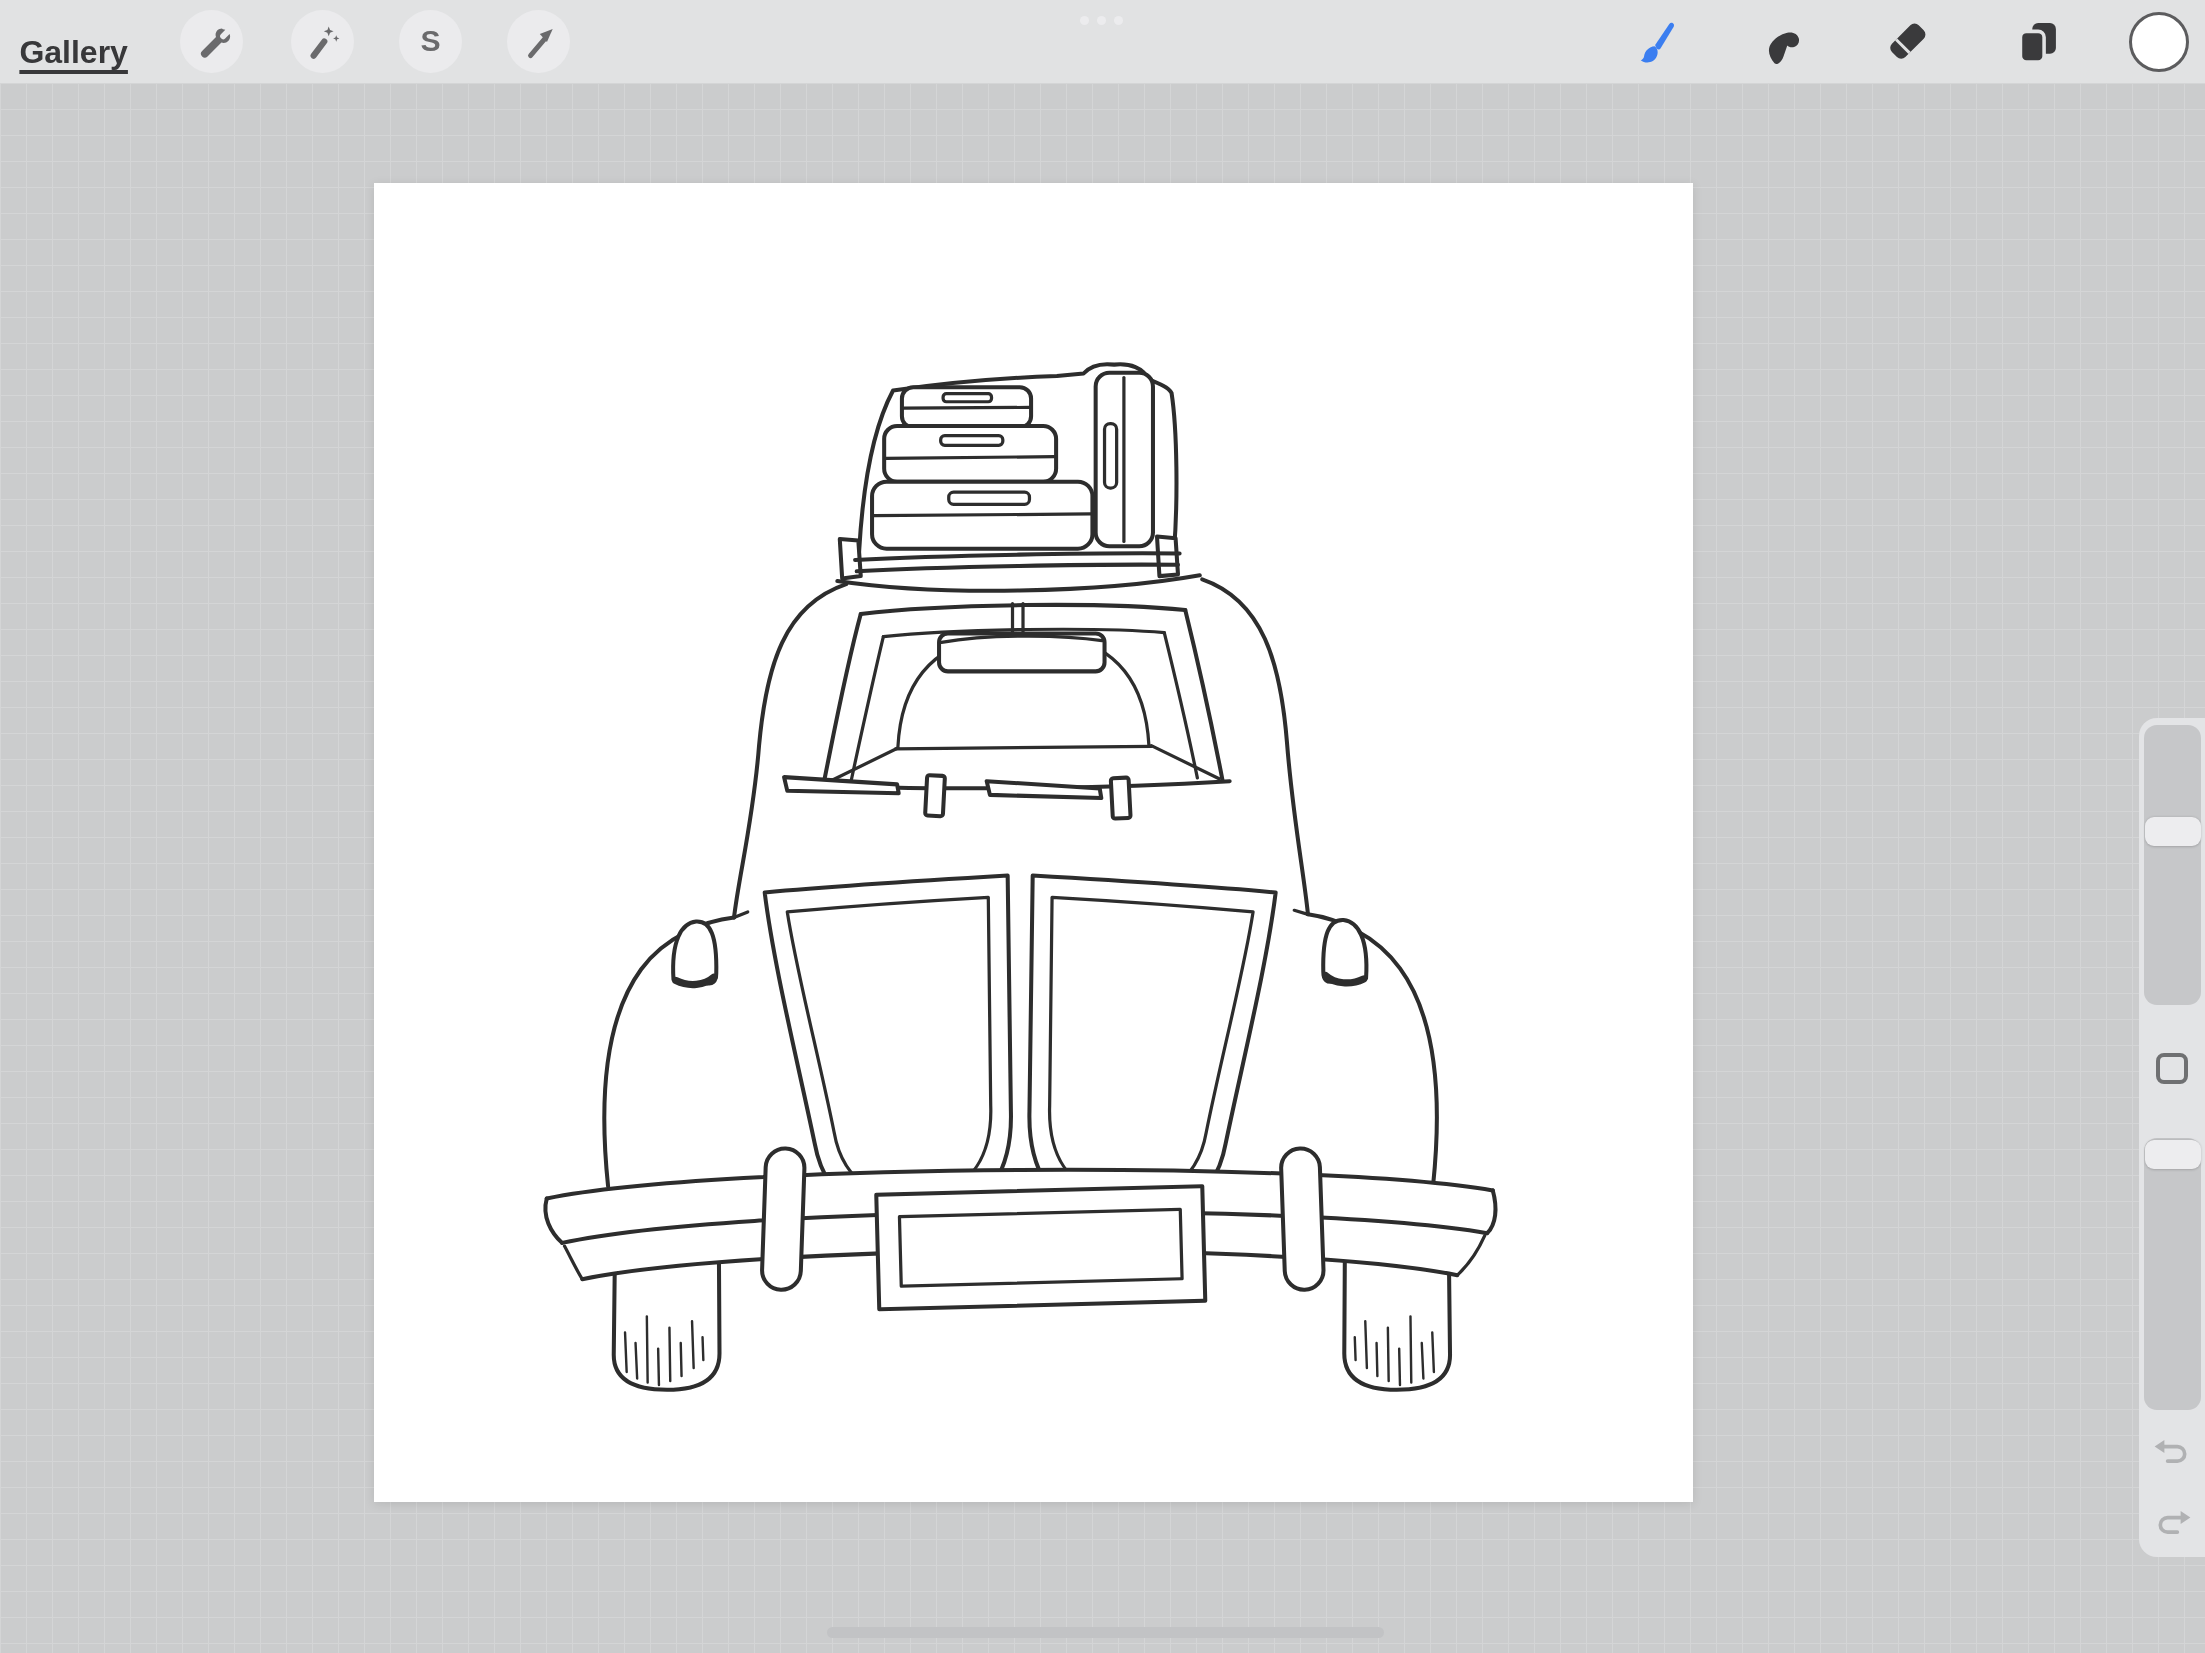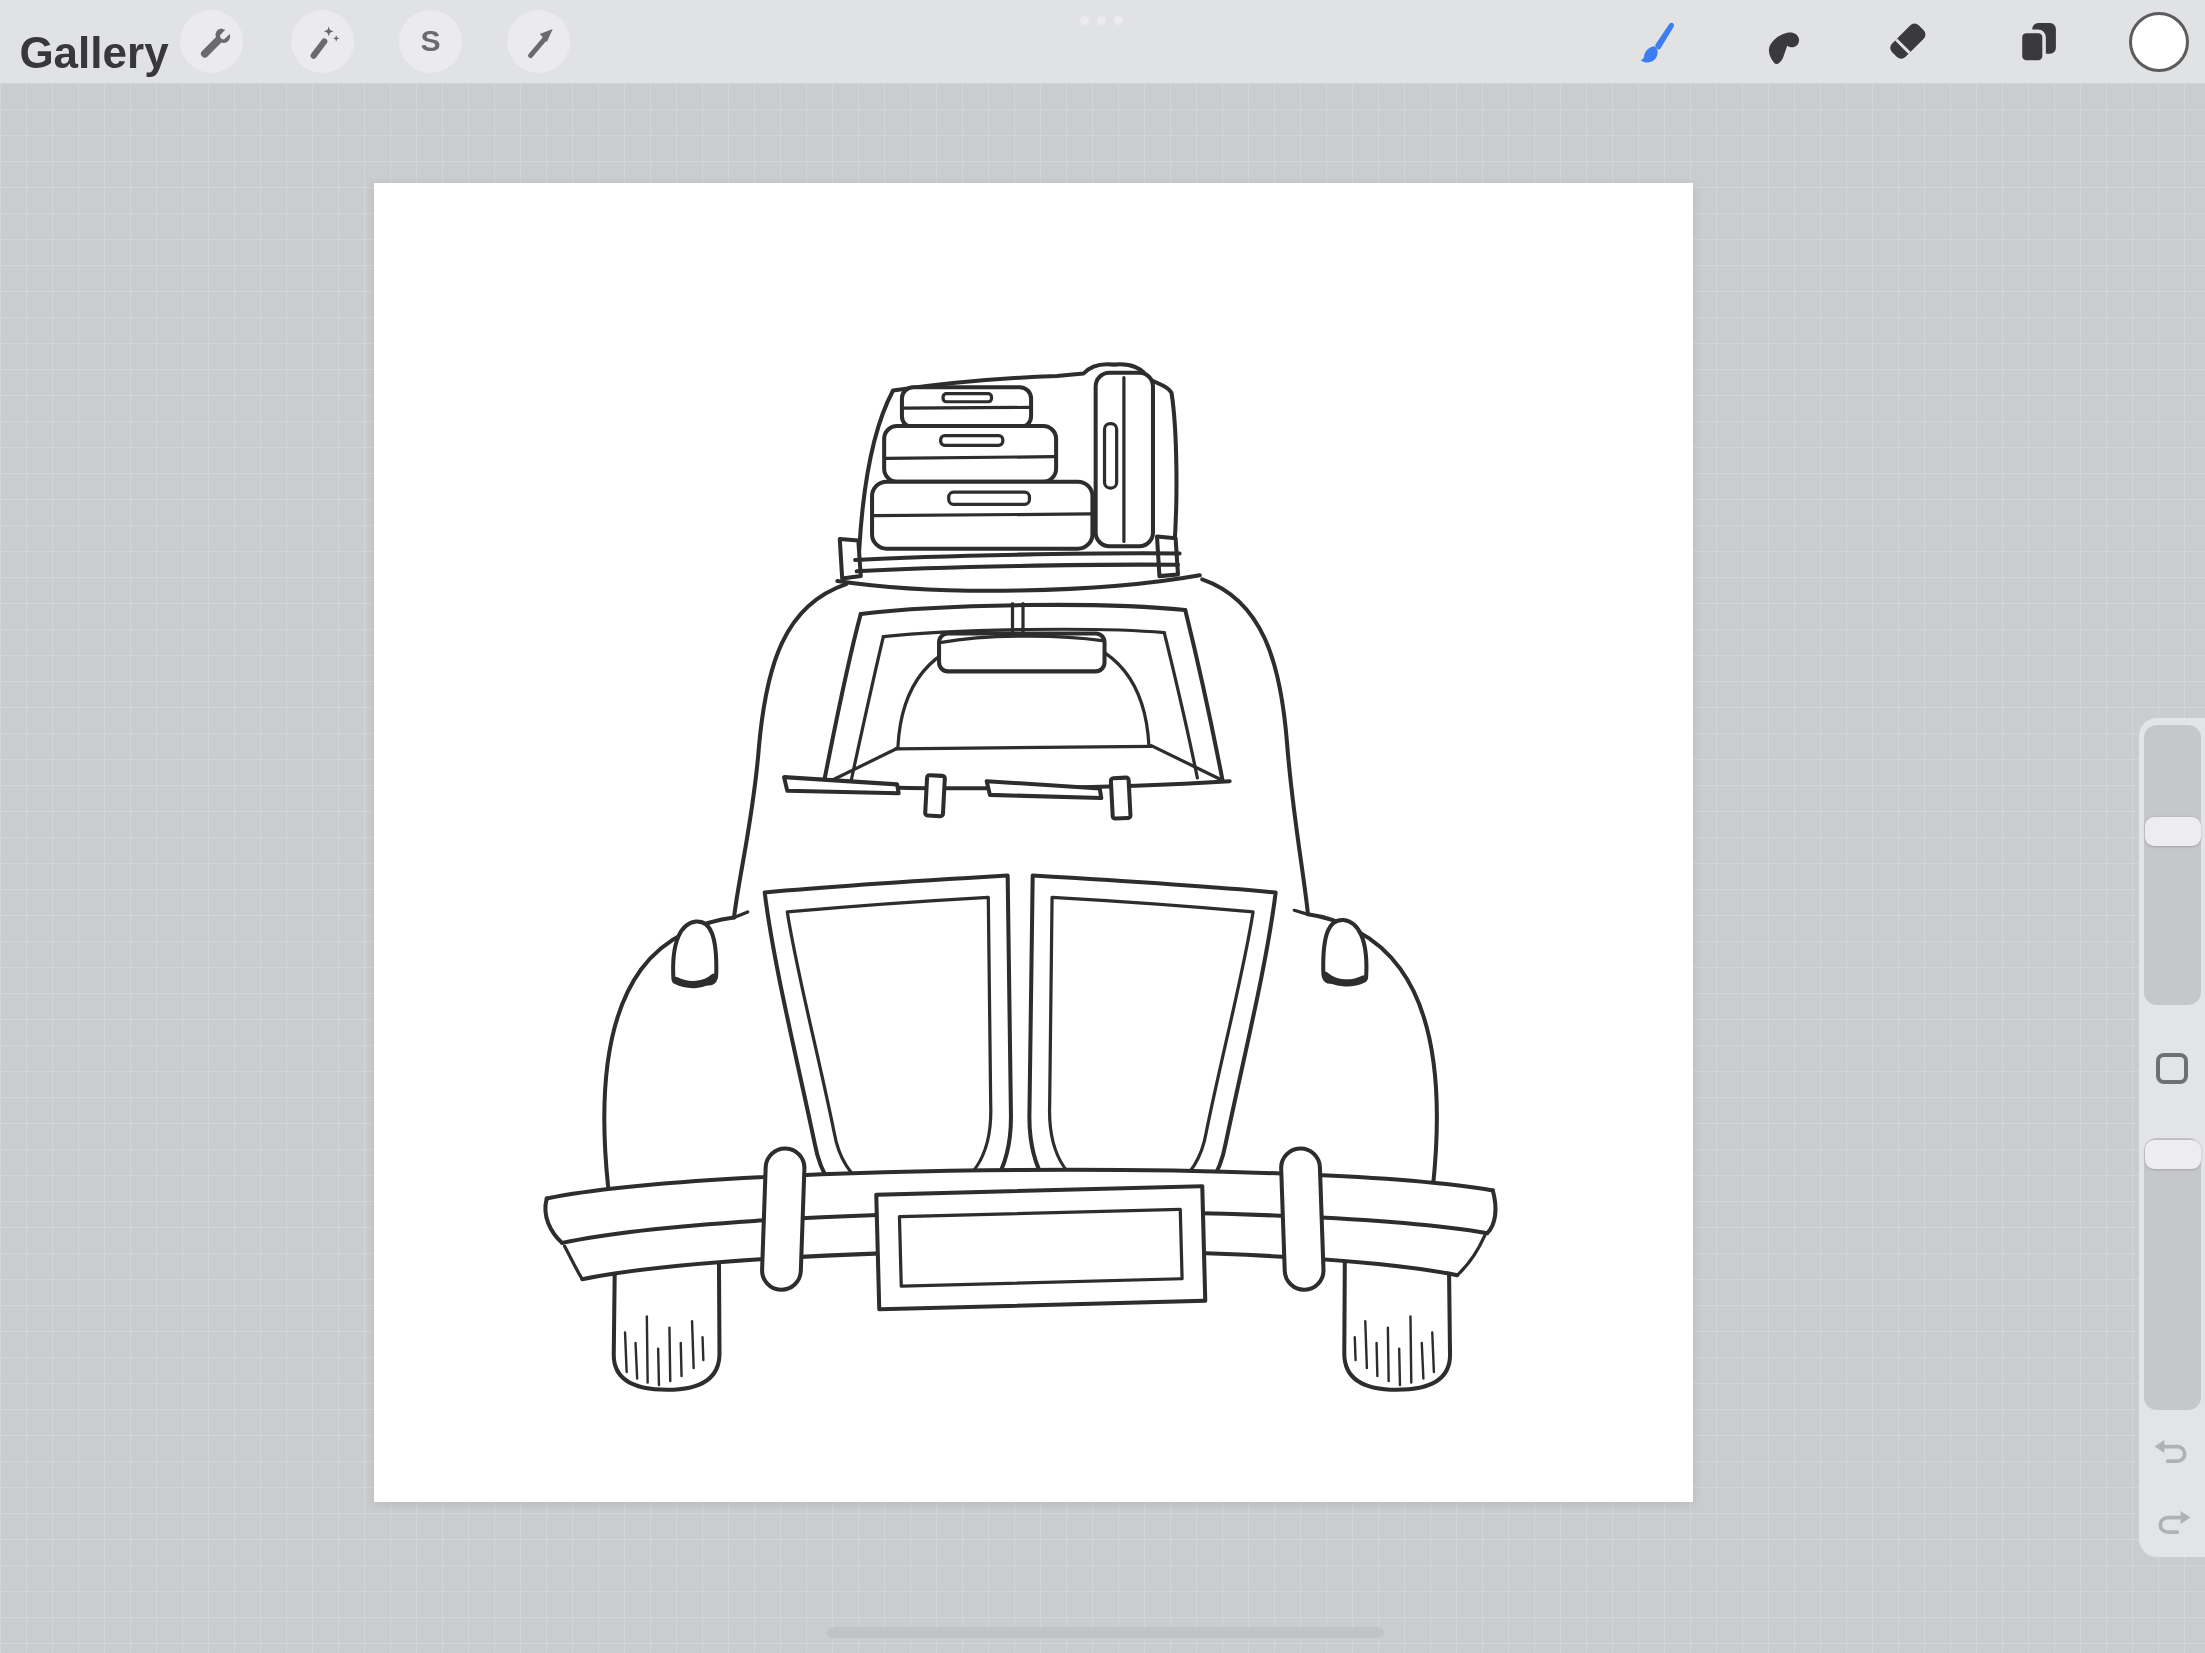--- a/index.html
+++ b/index.html
@@ -11,22 +11,22 @@
     background-color:#cbcccd;
     background-image:
       linear-gradient(#d4d5d6 0.8px, transparent 0.8px),
       linear-gradient(90deg, #d4d5d6 0.8px, transparent 0.8px);
     background-size:26px 26px; }
 
   
   .topbar { position:absolute; left:0; top:0; width:2205px; height:83px;
     background:#e1e2e3; z-index:10; }
   .gallery { position:absolute; left:19.4px; top:0; height:105px; display:flex; align-items:center;
-    font-size:44px; font-weight:bold; color:#38383a;
-    text-decoration-thickness:4px; text-underline-offset:7.3px; cursor:default; }
+    font-size:32px; font-weight:bold; color:#38383a;
+    text-decoration:underline; text-decoration-thickness:4px; text-underline-offset:7.3px; cursor:default; }
   .circle-btn { position:absolute; top:9.7px; width:63px; height:63px; border-radius:50%;
     background:#ebebed; display:flex; align-items:center; justify-content:center; }
   .circle-btn svg { width:39px; height:39px; }
   .glyph { fill:#6a6a6c; }
   .right-tool { position:absolute; top:15.3px; width:53px; height:53px;
     display:flex; align-items:center; justify-content:center; }
   .right-tool svg { width:52px; height:52px; }
   .dark { fill:#3a3a3c; }
   .swatch { position:absolute; top:12px; width:60px; height:60px; border-radius:50%;
     background:#ffffff; border:3.2px solid #5c5c5e; }

